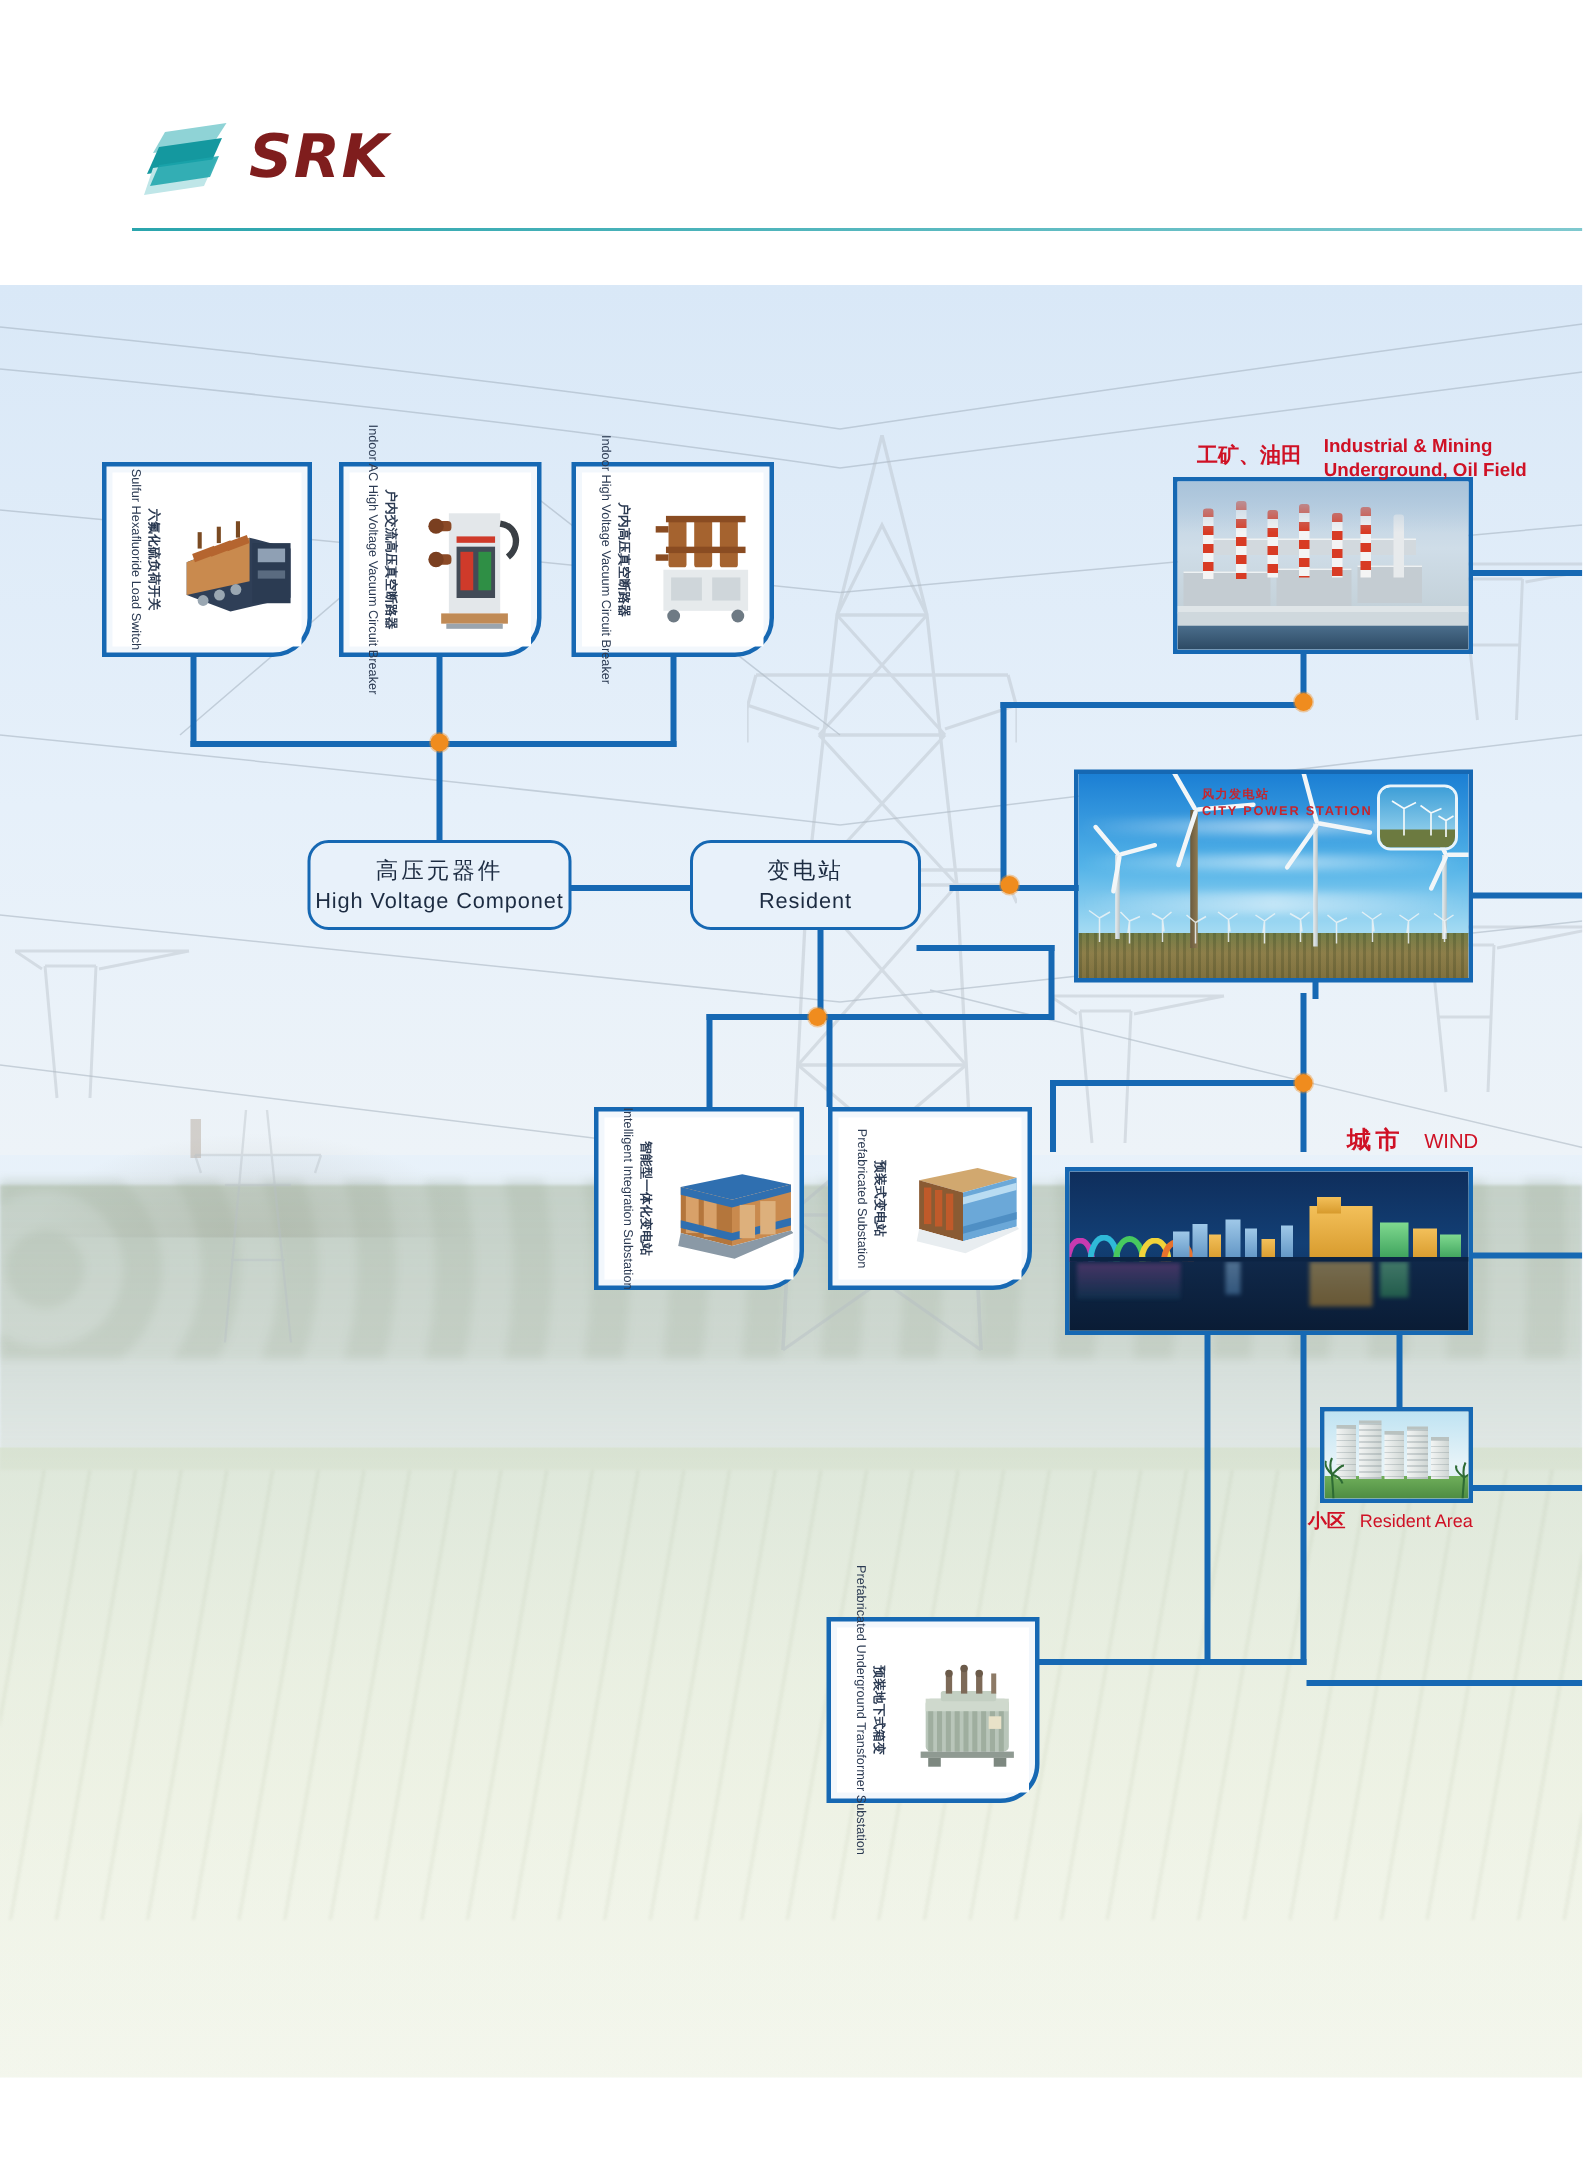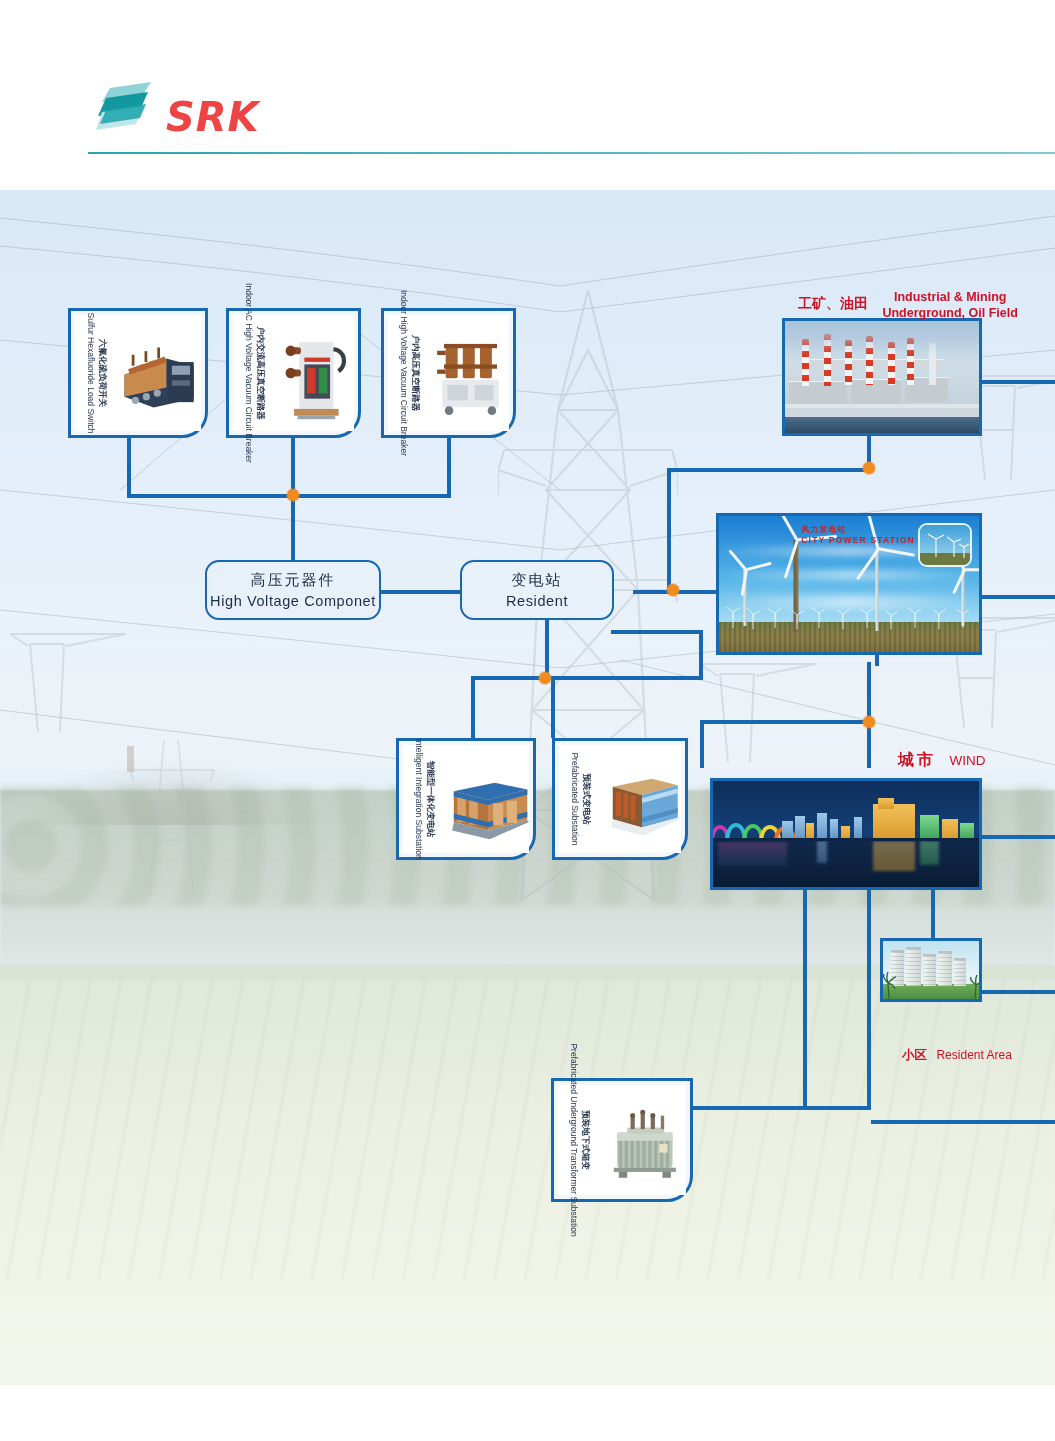--- a/index.html
+++ b/index.html
@@ -5,22 +5,22 @@
   * { box-sizing: border-box; margin:0; padding:0; }
   html,body { background:#ffffff; }
   body { font-family:"Liberation Sans", sans-serif; }
 
   #page { position:relative; width:1055px; height:1441px; overflow:hidden; background:#fff; }
 
   
   #header { position:absolute; left:0; top:0; width:1055px; height:190px; background:#fff; z-index:40; }
   #logo { position:absolute; left:96px; top:78px; width:200px; height:60px; }
   #logo-mark { position:absolute; left:0; top:2px; width:62px; height:56px; }
-  #logo-text { position:absolute; left:70px; top:16px; font-size:40px; font-weight:bold;
-               font-style:italic; letter-spacing:1px; color:#ef4444; font-family:"DejaVu Sans", sans-serif; }
+  #logo-text { position:absolute; left:70px; top:4px; font-size:40px; font-weight:bold;
+               font-style:italic; letter-spacing:1px; color:#7f1d1d; font-family:"DejaVu Sans", sans-serif; }
   #header-rule { position:absolute; left:88px; top:152px; width:967px; height:2px;
                  background:linear-gradient(to right,#2aa5ad,#7fc9cf); }
 
   
   #poster { position:absolute; left:0; top:190px; width:1055px; height:1195px; overflow:hidden;
             background:linear-gradient(to bottom,#dce9f6 0%, #e2eef8 22%, #e7f1fa 45%, #eaf2f9 60%, #eef3f2 72%, #f2f5ee 84%, #f4f7f0 100%); }
 
   
   .bg-sky { position:absolute; left:0; top:0; width:1055px; height:580px;
             background:linear-gradient(to bottom,#d9e8f7,#e6f0fa 60%,#edf3f8); }
@@ -347,21 +347,21 @@
       <div class="en">High Voltage Componet</div>
     </div>
 
     <div class="node" style="left:460px;top:370px;width:154px;height:60px;">
       <div class="cn">变电站</div>
       <div class="en">Resident</div>
     </div>
 
     <div class="cap" style="left:798px;top:100px;line-height:1.25;">
       <span class="cn" style="font-size:14px;vertical-align:2px;">工矿、油田</span>
-      <span style="display:inline-block;vertical-align:middle;margin-left:10px;text-align:center;">
+      <span style="display:inline-block;vertical-align:middle;margin-left:10px;text-align:left;">
         <span class="en" style="font-size:12.5px;font-weight:bold;display:block;">Industrial &amp; Mining</span>
         <span class="en" style="font-size:12.5px;font-weight:bold;display:block;">Underground, Oil Field</span>
       </span>
     </div>
 
     <div class="photo" style="left:782px;top:128px;width:200px;height:118px;">
       <div class="ind-sky"></div>
       <div class="ind-water"></div>
       <div class="ind-block" style="left:2%;top:54%;width:30%;height:22%;"></div>
       <div class="ind-block" style="left:34%;top:52%;width:26%;height:24%;"></div>
@@ -546,21 +546,21 @@
       <div class="res-bldg" style="left:42%;top:22%;width:13%;height:56%;"></div>
       <div class="res-bldg" style="left:57%;top:18%;width:15%;height:60%;"></div>
       <div class="res-bldg" style="left:74%;top:30%;width:12%;height:48%;"></div>
       <svg width="100%" height="100%" style="position:absolute;left:0;top:0">
         <g stroke="#2e6b34" stroke-width="1.4" fill="none">
           <path d="M6,62 C6,52 5,46 5,42 M5,42 c-4,-4 -5,-7 -4,-9 M5,42 c4,-4 6,-6 8,-6 M5,42 c-2,-6 -1,-9 0,-11 M5,42 c4,1 6,3 7,6"></path>
           <path d="M92,62 C92,54 93,48 93,44 M93,44 c-4,-3 -6,-6 -5,-8 M93,44 c5,-3 7,-5 8,-4 M93,44 c-1,-6 0,-8 1,-10"></path>
         </g>
       </svg>
     </div>
-    <div class="cap" style="left:902px;top:815px;margin-top:40px;">
+    <div class="cap" style="left:872px;top:815px;">
       <span class="cn" style="font-size:12.5px;">小区</span>
       <span class="en" style="font-size:12px;margin-left:5px;">Resident Area</span>
     </div>
 
     <div class="card" style="left:551px;top:888px;width:142px;height:124px;">
       <div class="inner">
         <div class="vlabel">
           <span><b>预装地下式箱变</b><br>
                 <i style="font-style:normal">Prefabricated Underground Transformer Substation</i></span>
         </div>

